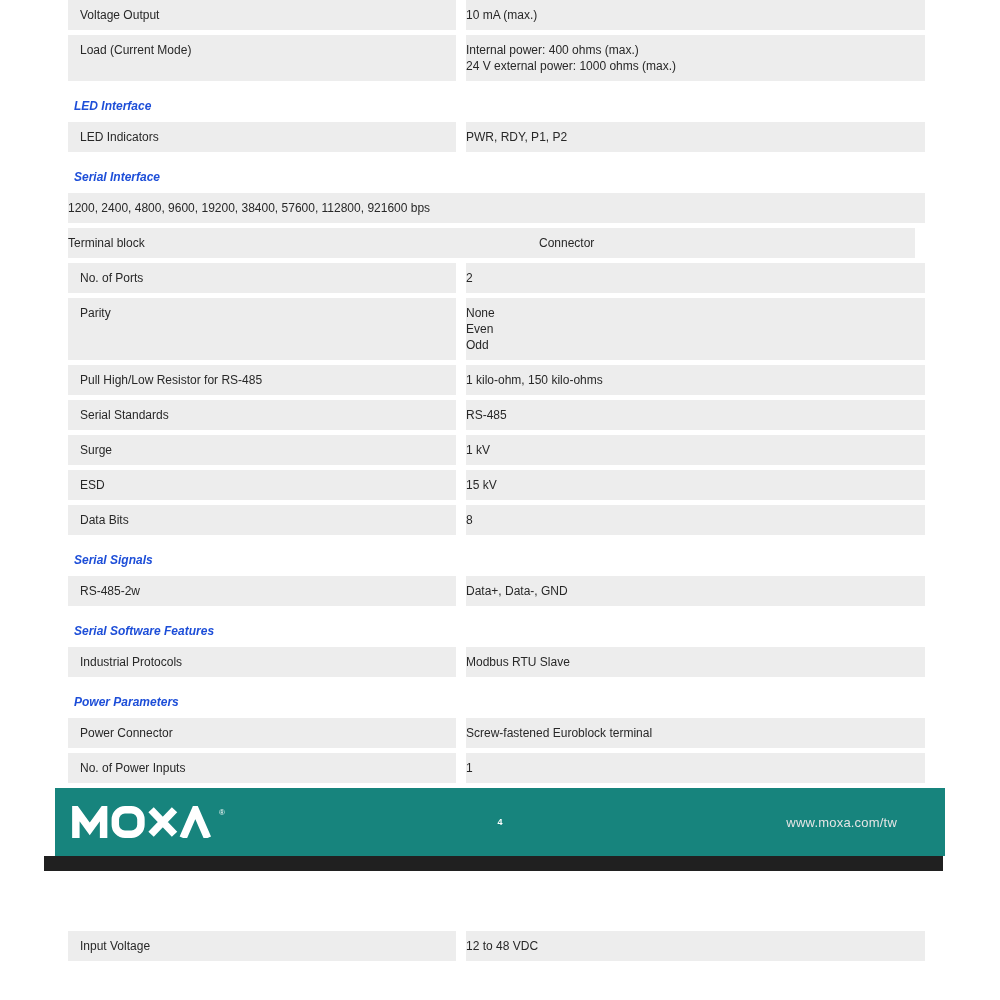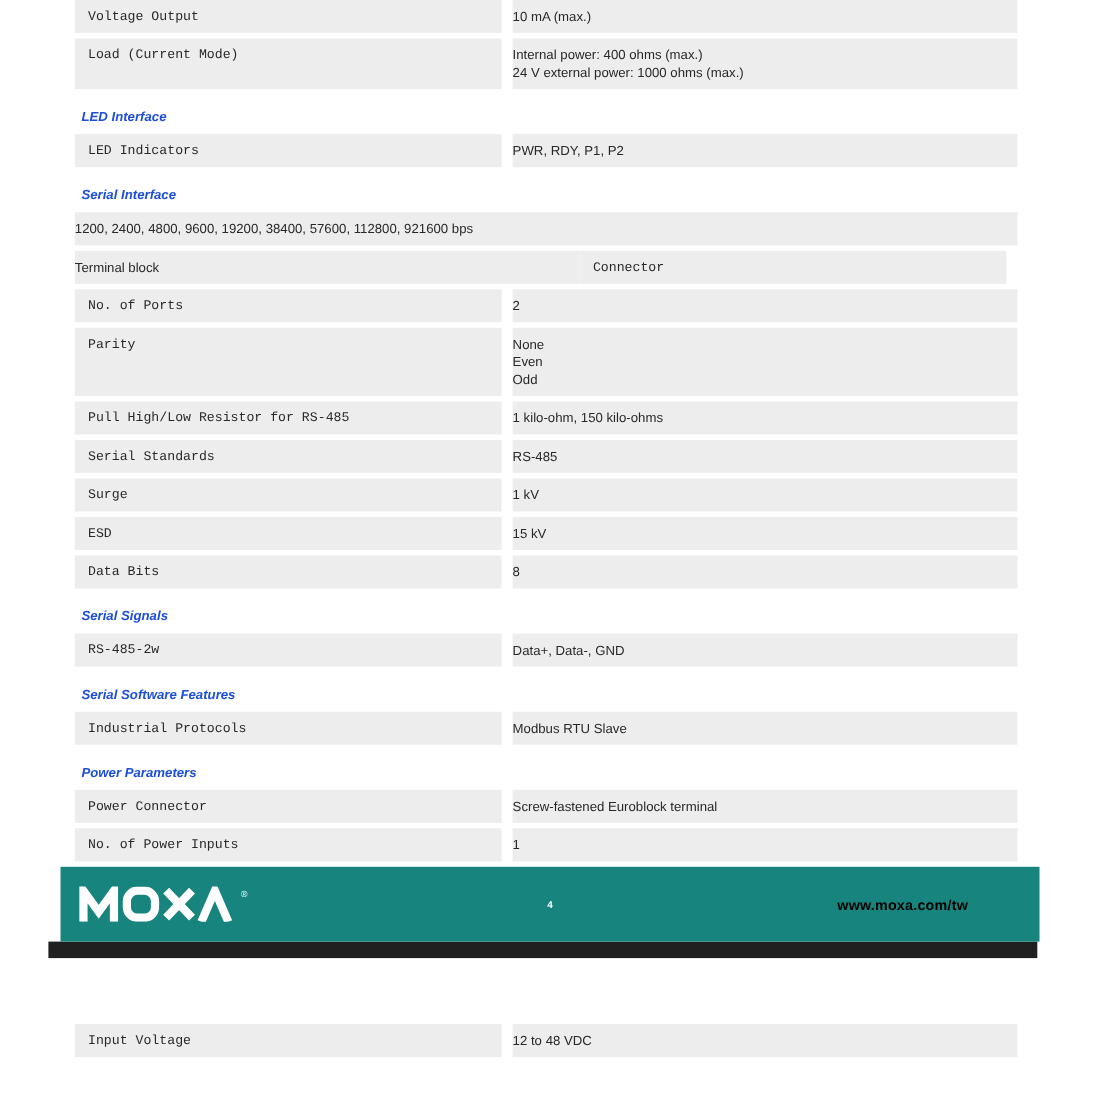--- a/index.html
+++ b/index.html
@@ -9,42 +9,42 @@
     -webkit-font-smoothing:antialiased;
   }
   .spec-area{margin-left:68px;width:857px;}
   .spec-row{display:flex;margin-bottom:5px;}
   .cell{
     background:var(--row-bg,#ededed);
     box-sizing:border-box;
     padding:7px 12px;
     font-size:12px;line-height:16px;color:#282828;
   }
-  .label-cell{width:388px;margin-right:10px;flex:none;font-family:Liberation Mono, monospace;}
+  .label-cell{width:388px;margin-right:10px;flex:none;}
   .value-cell{flex:1;padding-left:0;}
   .section-header{
     font-size:12px;font-weight:bold;color:#1d4ed8;
     line-height:17px;padding:12px 0 7px 6px;font-style:italic;
   }
   .page-footer{
     position:relative;
     margin-left:55px;width:890px;height:68px;
     display:flex;align-items:center;color:#ffffff;
     background:var(--teal,#17847d);
   }
   .logo-wrap{margin-left:13px;display:flex;align-items:flex-start;}
   .logo-wrap svg{display:block;}
   .reg-mark{font-size:8px;line-height:8px;margin:3px 0 0 3px;color:#ffffff;}
   .page-number{
     position:absolute;left:0;right:0;text-align:center;
     font-size:9px;font-weight:bold;color:#ffffff;
   }
   .website{
-    margin-left:auto;padding-right:65px;position:relative;z-index:1;
-    font-size:13px;font-weight:bold;letter-spacing:0.2px;color:#000000;
+    margin-left:auto;padding-right:48px;position:relative;z-index:1;
+    font-size:13px;font-weight:normal;letter-spacing:0.2px;color:#e5e5e5;
     text-decoration:none;
   }
   .footer-bar{
     margin-left:44px;width:899px;height:15px;
     background:var(--bar,#202020);
   }
   .next-area{margin-top:60px;}
 </style>
 </head>
 <body>

